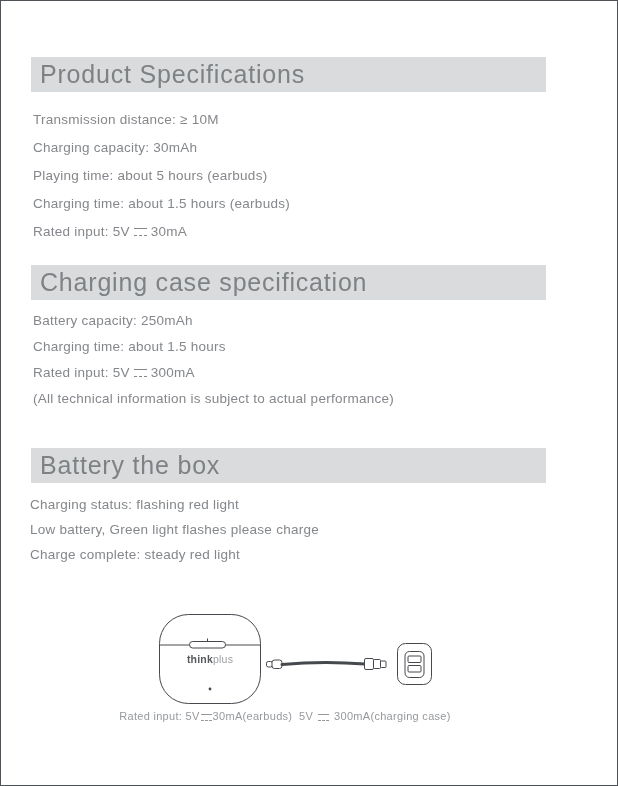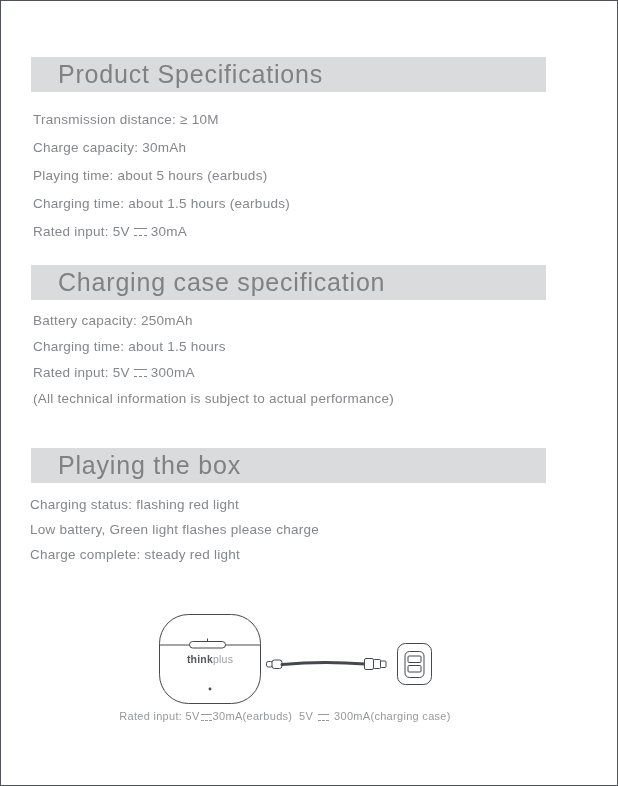--- a/index.html
+++ b/index.html
@@ -11,21 +11,21 @@
     background:#ffffff;
     font-family:"Liberation Sans", sans-serif;
     overflow:hidden;
   }
   .bar{
     position:absolute;left:30px;width:515px;height:35px;
     background:#dadbdc;
     color:#7e8285;
     font-size:25px;line-height:35px;
     letter-spacing:0.8px;
-    padding-left:27px;box-sizing:border-box;
+    padding-left:9px;box-sizing:border-box;
     white-space:nowrap;
   }
   .b1{top:56px}.b2{top:264px}.b3{top:447px}
   .lines{position:absolute;left:32px;color:#84878b;font-size:13.5px;letter-spacing:0.25px;}
   .g1{top:104px}.g1 .line{height:28px}
   .g2{top:306px}.g2 .line{height:26px}
   .g3{top:491px;left:29px}.g3 .line{height:25px}
   .line{display:flex;align-items:center;white-space:pre;}
   
   .dc{display:inline-block;width:13px;height:9px;position:relative;margin:0 4px;vertical-align:-1px;}
@@ -43,38 +43,38 @@
 </head>
 <body>
 
 <div class="page">
 
   <div class="bar b1">
     <span>Product Specifications</span>
   </div>
   <div class="lines g1">
     <div class="line"><span>Transmission distance: ≥ 10M</span></div>
-    <div class="line"><span>Charge capacity: 30mAh</span></div>
+    <div class="line"><span>Charging capacity: 30mAh</span></div>
     <div class="line"><span>Playing time: about 5 hours (earbuds)</span></div>
     <div class="line"><span>Charging time: about 1.5 hours (earbuds)</span></div>
     <div class="line"><span>Rated input: 5V</span><span class="dc"></span><span>30mA</span></div>
   </div>
 
   <div class="bar b2">
     <span>Charging case specification</span>
   </div>
   <div class="lines g2">
     <div class="line"><span>Battery capacity: 250mAh</span></div>
     <div class="line"><span>Charging time: about 1.5 hours</span></div>
     <div class="line"><span>Rated input: 5V</span><span class="dc"></span><span>300mA</span></div>
     <div class="line"><span>(All technical information is subject to actual performance)</span></div>
   </div>
 
   <div class="bar b3">
-    <span>Playing the box</span>
+    <span>Battery the box</span>
   </div>
   <div class="lines g3">
     <div class="line"><span>Charging status: flashing red light</span></div>
     <div class="line"><span>Low battery, Green light flashes please charge</span></div>
     <div class="line"><span>Charge complete: steady red light</span></div>
   </div>
 
   <svg class="illu" width="330" height="112" viewBox="140 598 330 112" fill="none" stroke="#45484c" stroke-width="1">
 
     <g>

